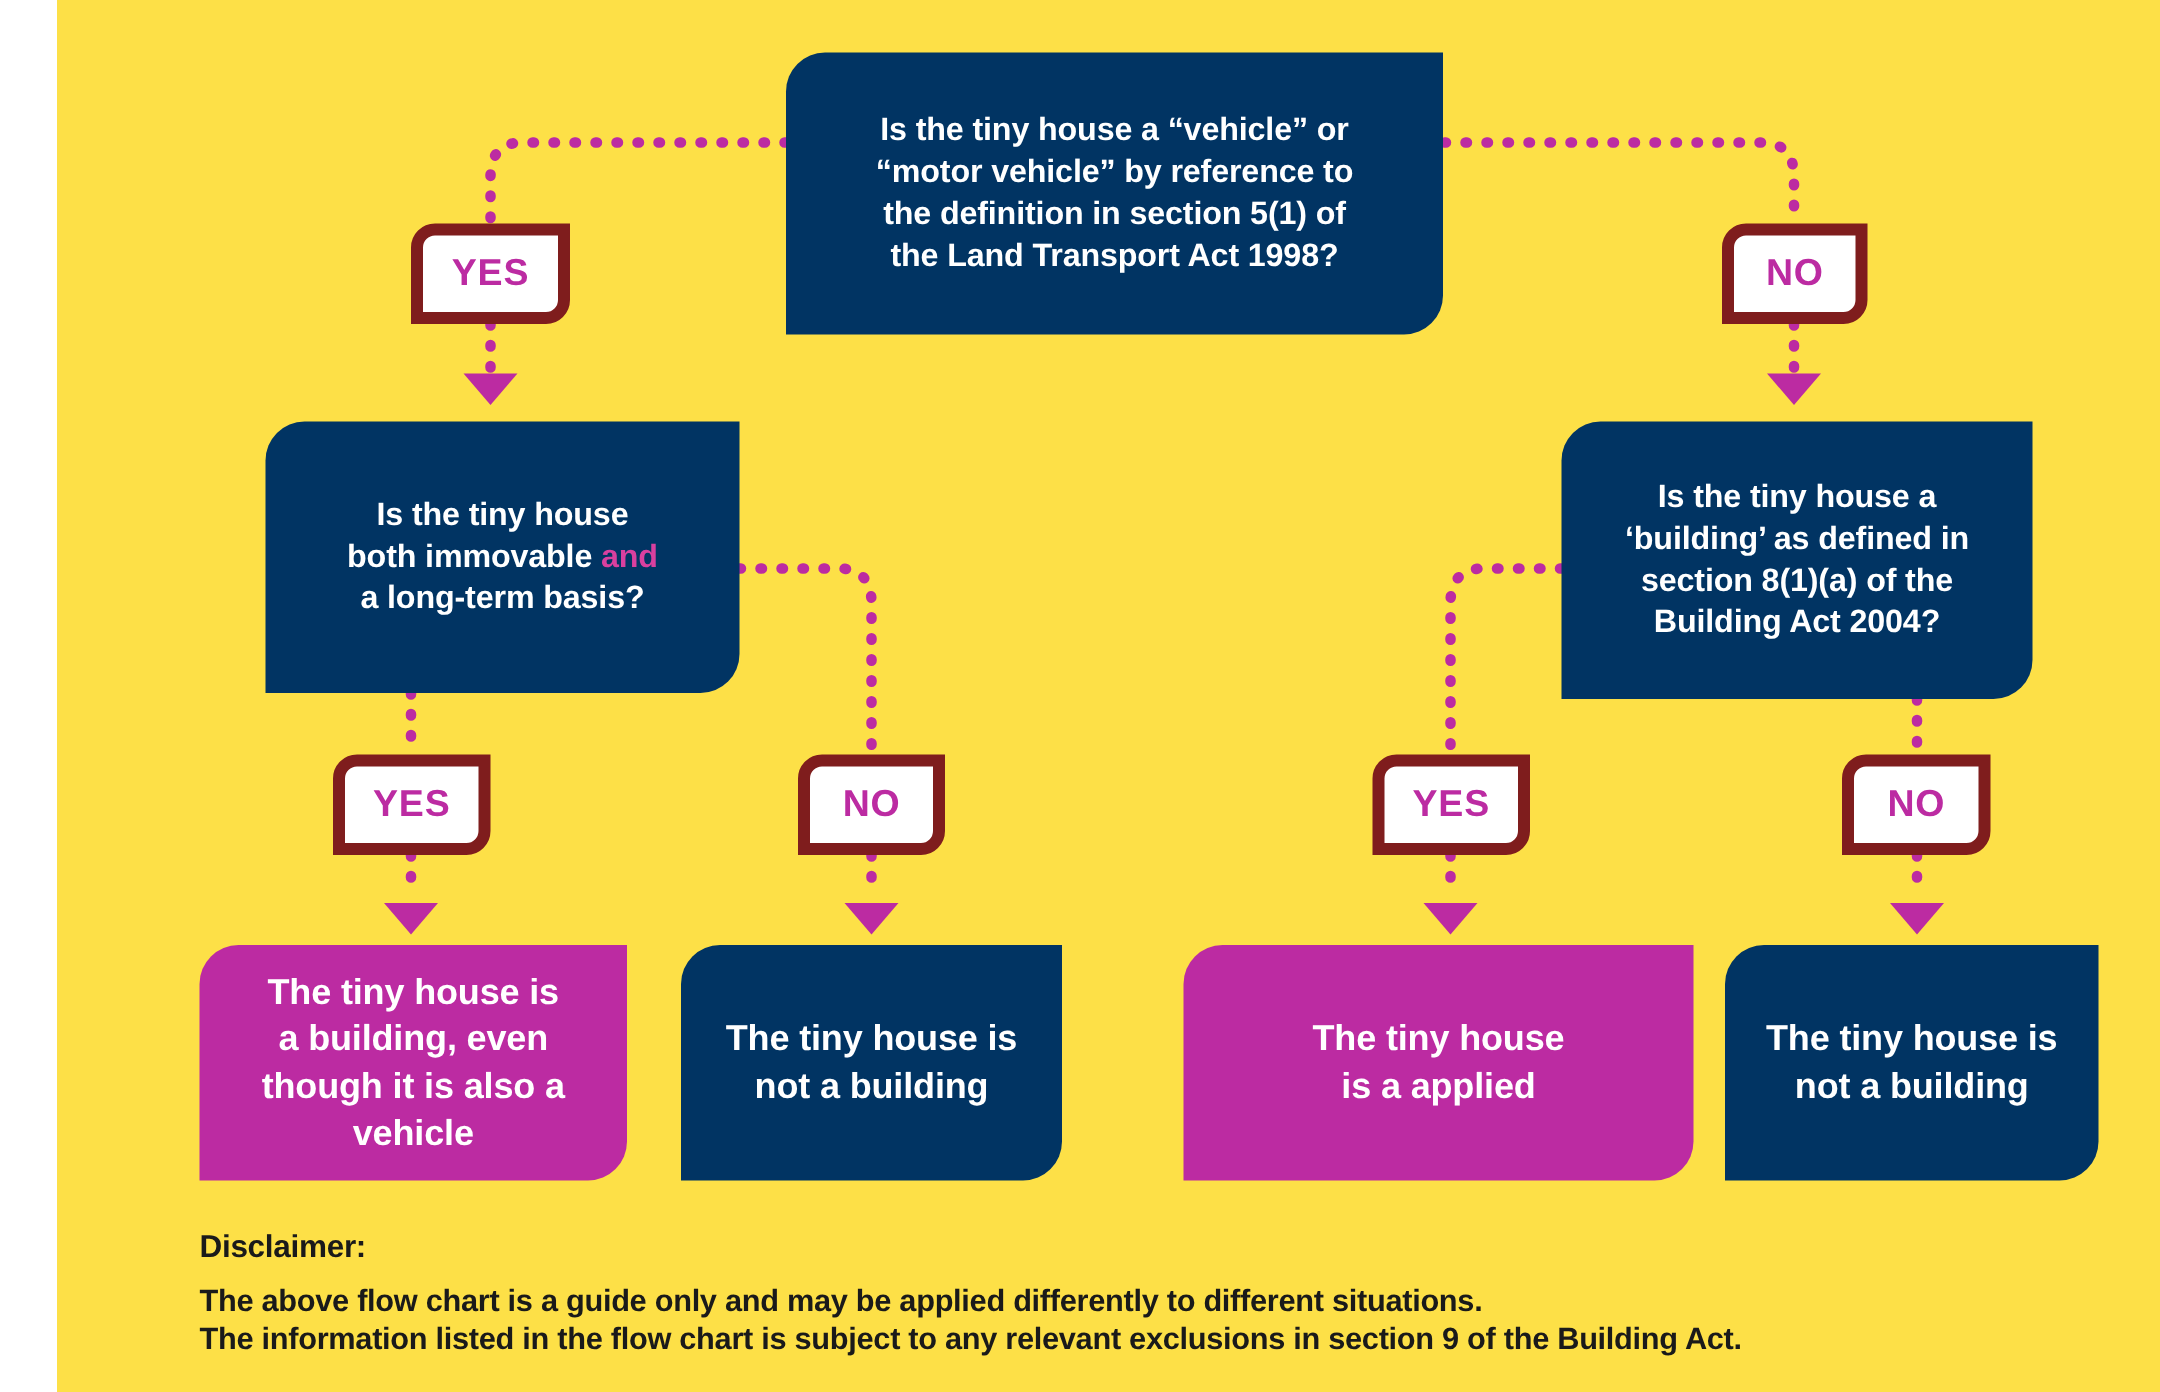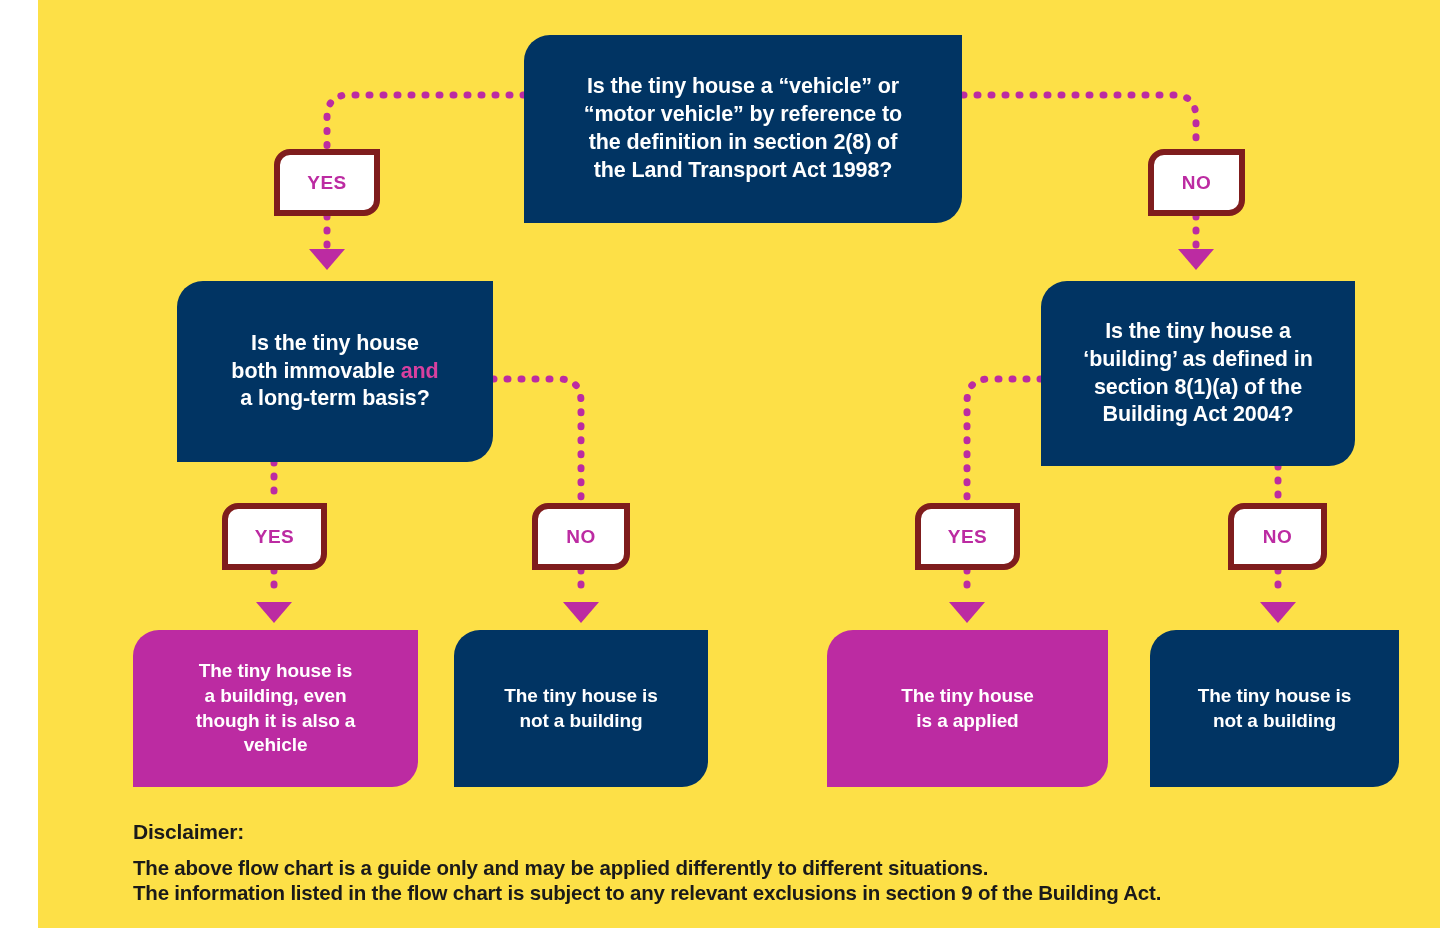--- a/index.html
+++ b/index.html
@@ -46,26 +46,26 @@
 
   
   .corner-tl-br {
     border-radius: 26px 0 26px 0;
   }
 
   
   .pill {
     position: absolute;
     box-sizing: border-box;
-    border: 6px solid #7f1d1d;
+    border: 8px solid #7f1d1d;
     background: #ffffff;
     border-radius: 16px 0 16px 0;
     color: #bc2ba2;
     font-weight: bold;
-    font-size: 19px;
+    font-size: 25px;
     letter-spacing: 0.5px;
     display: flex;
     align-items: center;
     justify-content: center;
   }
 
   
   .disclaimer {
     position: absolute;
     color: #1a1a1a;
@@ -84,21 +84,21 @@
     position: absolute;
     color: #6d6d6d;
     font-size: 15px;
     letter-spacing: 0.4px;
     white-space: nowrap;
     font-weight: normal;
   }
 
   .q-top { font-size: 21.5px; }
   .q-mid { font-size: 21.5px; }
-  .res   { font-size: 19px; }
+  .res   { font-size: 24px; }
 
   .hl-and { color: #d9409f; }
 </style>
 </head>
 <body>
 
 <div id="canvas">
 
   <svg class="connectors" viewBox="0 0 1440 928" xmlns="http://www.w3.org/2000/svg">
     <defs>
@@ -135,21 +135,21 @@
     <path d="M 911,602 L 947,602 L 929,623 Z" fill="#bc2ba2"></path>
 
     <path d="M 1240,570 L 1240,598" fill="none" stroke="#bc2ba2" stroke-width="7" stroke-linecap="round" stroke-dasharray="1 13"></path>
     <path d="M 1222,602 L 1258,602 L 1240,623 Z" fill="#bc2ba2"></path>
   </svg>
 
   <div class="node navy corner-tl-br q-top" style="left:486px; top:35px; width:438px; height:188px;">
     <div>
       <div>Is the tiny house a “vehicle” or</div>
       <div>“motor vehicle” by reference to</div>
-      <div>the definition in section 2(8) of</div>
+      <div>the definition in section 5(1) of</div>
       <div>the Land Transport Act 1998?</div>
     </div>
   </div>
 
   <div class="pill" style="left:236px; top:149px; width:106px; height:67px;">
     <span>YES</span>
   </div>
 
   <div class="pill" style="left:1110px; top:149px; width:97px; height:67px;">
     <span>NO</span>
@@ -197,21 +197,21 @@
     </div>
   </div>
 
   <div class="node navy corner-tl-br res" style="left:416px; top:630px; width:254px; height:157px;">
     <div>
       <div>The tiny house is</div>
       <div>not a building</div>
     </div>
   </div>
 
-  <div class="node magenta-fill corner-tl-br res" style="left:789px; top:630px; width:281px; height:157px;">
+  <div class="node magenta-fill corner-tl-br res" style="left:751px; top:630px; width:340px; height:157px;">
     <div>
       <div>The tiny house</div>
       <div>is a applied</div>
     </div>
   </div>
 
   <div class="node navy corner-tl-br res" style="left:1112px; top:630px; width:249px; height:157px;">
     <div>
       <div>The tiny house is</div>
       <div>not a building</div>

